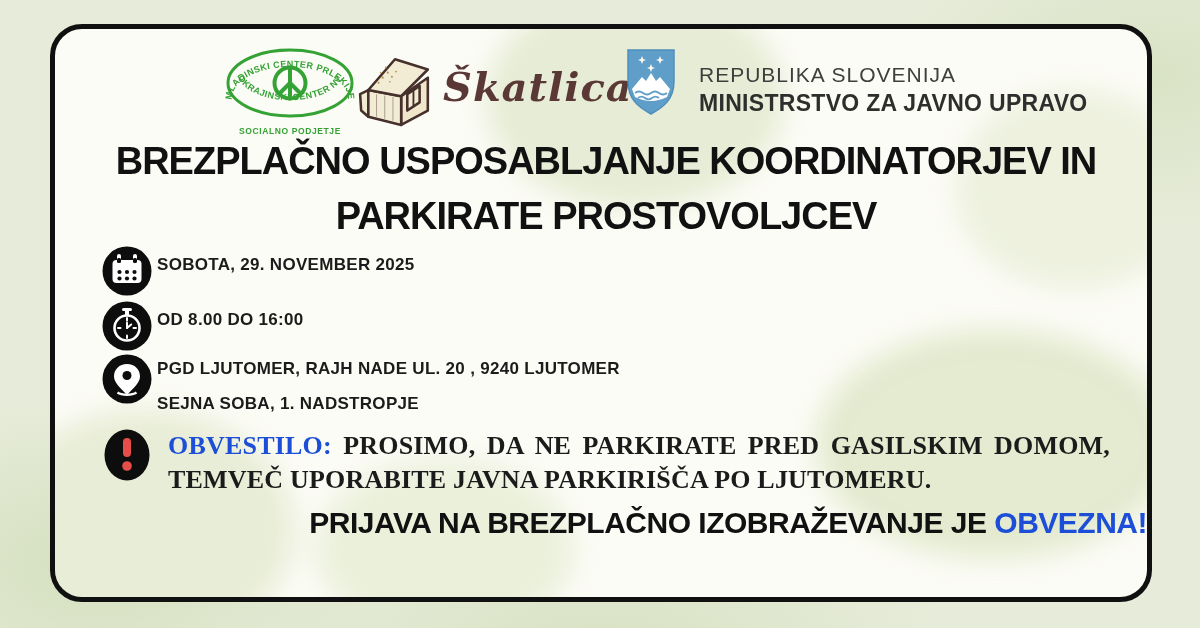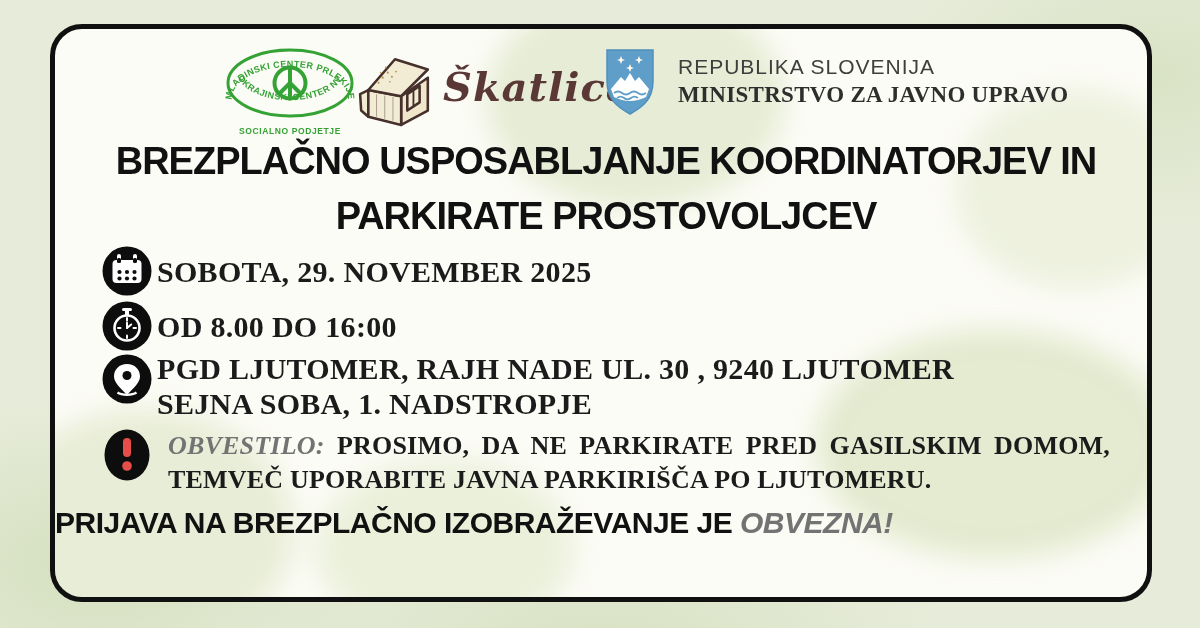--- a/index.html
+++ b/index.html
@@ -25,56 +25,56 @@
   .b5{left:900px;top:60px;width:240px;height:200px;background:rgba(210,221,178,.35);}
 
   
   .mcp-logo{position:absolute;left:165px;top:12px;}
   .skatlica{position:absolute;left:300px;top:20px;display:flex;align-items:flex-start;}
   .skatlica .wordmark{
     margin-left:8px;margin-top:14px;
     font-family:"DejaVu Serif", serif;font-style:italic;font-weight:700;
     font-size:40px;color:#5a3836;letter-spacing:1px;
   }
-  .ministry{position:absolute;left:547px;top:18px;display:flex;align-items:flex-start;}
+  .ministry{position:absolute;left:568px;top:18px;display:flex;align-items:flex-end;}
   .ministry-text{margin-left:20px;margin-top:8px;font-family:"Liberation Sans", sans-serif;}
   .ministry-line1{font-size:21px;font-weight:400;color:#3e3e3d;letter-spacing:1px;}
-  .ministry-line2{font-size:23px;font-weight:700;color:#2e2e2d;letter-spacing:.3px;margin-top:3px;font-family:Liberation Serif, serif;}
+  .ministry-line2{font-size:23px;font-weight:700;color:#2e2e2d;letter-spacing:.3px;margin-top:3px;}
 
   
   .title{
     position:absolute;left:0;top:100px;width:100%;text-align:center;
     font-weight:700;font-size:38px;line-height:55px;letter-spacing:-1px;color:#111;margin:5px;
   }
   .title span{display:block;}
 
   
   .row-icon{position:absolute;}
   .i-cal{left:47px;top:217px;}
   .i-clock{left:47px;top:272px;}
   .i-pin{left:47px;top:325px;}
   .i-warn{left:48px;top:398px;}
   .detail{
-    position:absolute;font-family:Liberation Serif, serif;font-weight:700;
-    font-size:30px;color:#1b1b1b;letter-spacing:.3px;white-space:nowrap;
+    position:absolute;font-family:Liberation Sans, sans-serif;font-weight:700;
+    font-size:17px;color:#1b1b1b;letter-spacing:.3px;white-space:nowrap;
   }
   .d-date{left:102px;top:226px;}
   .d-time{left:102px;top:281px;}
   .d-loc{left:102px;top:322px;line-height:35px;}
   .notice{
     position:absolute;left:113px;top:400px;width:942px;
     font-family:"Liberation Serif", serif;font-weight:700;font-size:26px;
     line-height:34px;color:#1b1b1b;letter-spacing:.2px;
     text-align:justify;text-align-last:left;margin:0;
   }
-  .red{color:#737373;font-style:italic;}
+  .red{color:#1d4ed8;}
 
   
   .cta{
-    position:absolute;left:0;top:477px;width:100%;text-align:left;margin:0;
+    position:absolute;left:0;top:477px;width:100%;text-align:right;margin:0;
     font-weight:700;font-size:30px;letter-spacing:-.5px;color:#111;white-space:nowrap;
   }
   .footer-note{
     position:absolute;left:0;top:527px;width:100%;text-align:center;margin:0;
     font-weight:400;font-size:21px;letter-spacing:-.2px;color:#161616;white-space:nowrap;
   }
 </style>
 </head>
 <body>
 
@@ -193,21 +193,21 @@
     </svg>
     <div class="detail d-time">OD 8.00 DO 16:00</div>
 
     <svg class="row-icon i-pin" width="50" height="50" viewBox="-25 -25 50 50">
       <circle r="24.5" fill="#0d0d0d"></circle>
       <path d="M-9.5,13.5 A11,4.5 0 0 0 9.5,13.5" fill="none" stroke="#ffffff" stroke-width="2.4"></path>
       <path d="M0,-15 C7.8,-15 13,-9.5 13,-2.5 C13,3.5 7,8.5 0,16 C-7,8.5 -13,3.5 -13,-2.5 C-13,-9.5 -7.8,-15 0,-15 Z" fill="#ffffff"></path>
       <circle cx="0" cy="-3.5" r="4.5" fill="#0d0d0d"></circle>
     </svg>
     <div class="detail d-loc">
-      <div>PGD LJUTOMER, RAJH NADE UL. 30 , 9240 LJUTOMER</div>
+      <div>PGD LJUTOMER, RAJH NADE UL. 20 , 9240 LJUTOMER</div>
       <div>SEJNA SOBA, 1. NADSTROPJE</div>
     </div>
 
     <svg class="row-icon i-warn" width="48" height="56" viewBox="-24 -28 48 56">
       <ellipse rx="22.5" ry="25.5" fill="#0d0d0d"></ellipse>
       <rect x="-4" y="-17" width="8" height="19" rx="4" fill="#e84e49"></rect>
       <circle cy="11" r="4.8" fill="#e84e49"></circle>
     </svg>
     <p class="notice"><span class="red">OBVESTILO:</span> <span>PROSIMO, DA NE PARKIRATE PRED GASILSKIM DOMOM, TEMVEČ UPORABITE JAVNA PARKIRIŠČA PO LJUTOMERU.</span></p>
 

